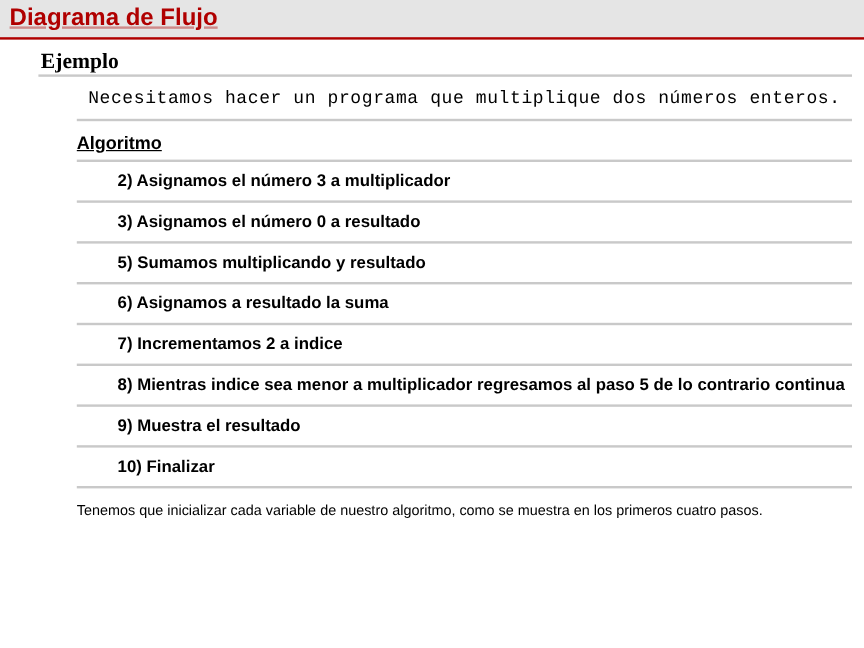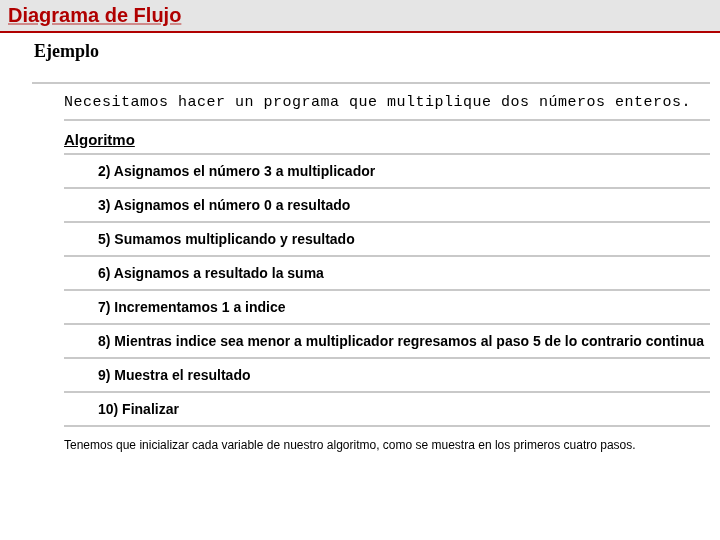--- a/index.html
+++ b/index.html
@@ -25,31 +25,32 @@
   .title-bar span {
     color: #b00000;
     font-size: 20px;
     font-weight: bold;
     text-decoration: underline;
     text-decoration-color: rgba(176,0,0,0.4);
   }
   .sub-bar {
     margin: 8px 10px 0 32px;
     border-bottom: 2px solid #c9c9c9;
-    padding: 0 0 20px 2px;
+    padding: 0 0 0 2px;
   }
   .sub-bar span {
     font-family: "Times New Roman", serif;
     font-size: 18px;
     font-weight: bold;
   }
   .desc-wrap {
     margin: 10px 10px 0 64px;
     border-bottom: 2px solid #c9c9c9;
     padding: 0 0 6px 0;
+    text-align: center;
   }
   .desc {
     font-family: "Courier New", monospace;
     font-size: 15px;
     letter-spacing: 0.5px;
     line-height: 1.25;
   }
   .algo-head-wrap {
     margin: 10px 10px 0 64px;
     border-bottom: 2px solid #c9c9c9;
@@ -102,21 +103,21 @@
 
   <div class="algo-head-wrap">
     <span class="algo-head">Algoritmo</span>
   </div>
 
   <div class="steps">
     <div class="step-row"><span>2) Asignamos el número 3 a multiplicador</span></div>
     <div class="step-row"><span>3) Asignamos el número 0 a resultado</span></div>
     <div class="step-row"><span>5) Sumamos multiplicando y resultado</span></div>
     <div class="step-row"><span>6) Asignamos a resultado la suma</span></div>
-    <div class="step-row"><span>7) Incrementamos 1 a indice</span></div>
+    <div class="step-row"><span>7) Incrementamos 2 a indice</span></div>
     <div class="step-row"><span>8) Mientras indice sea menor a multiplicador regresamos al paso 5 de lo contrario continua</span></div>
     <div class="step-row"><span>9) Muestra el resultado</span></div>
     <div class="step-row"><span>10) Finalizar</span></div>
   </div>
 
   <div class="footer-wrap">
     <div class="footer-note">Tenemos que inicializar cada variable de nuestro algoritmo, como se muestra en los primeros cuatro pasos.</div>
   </div>
 
 </div>

